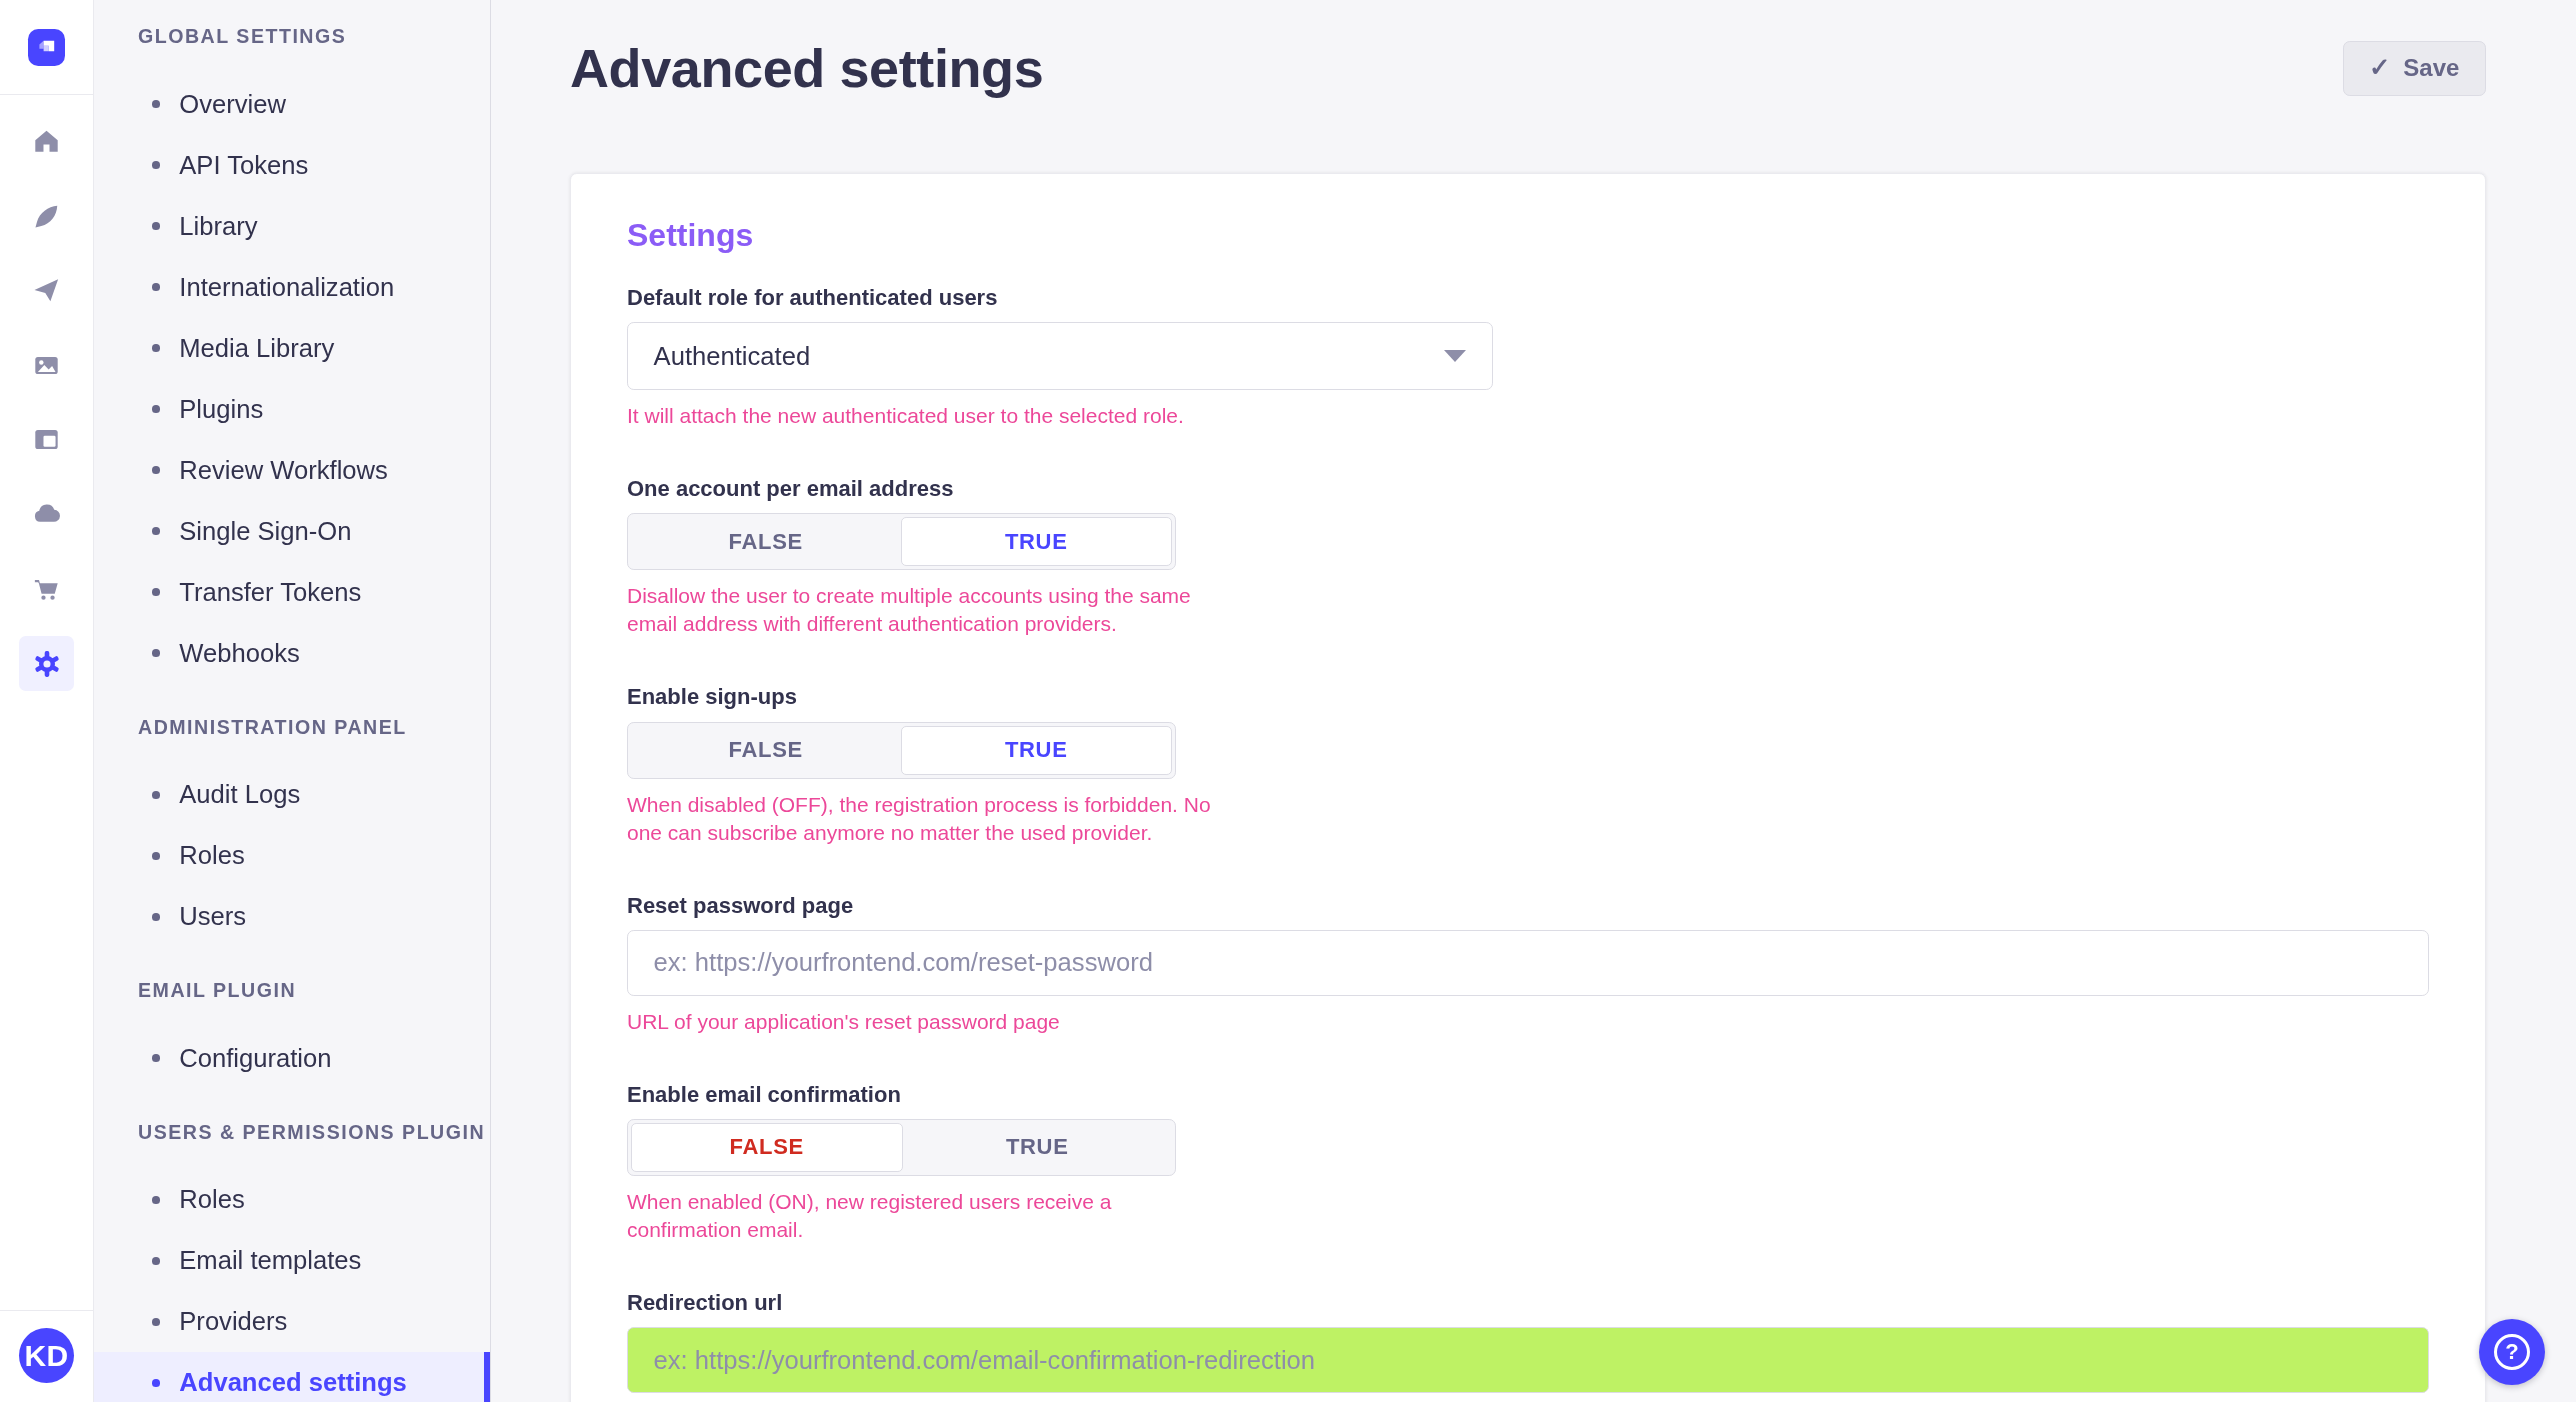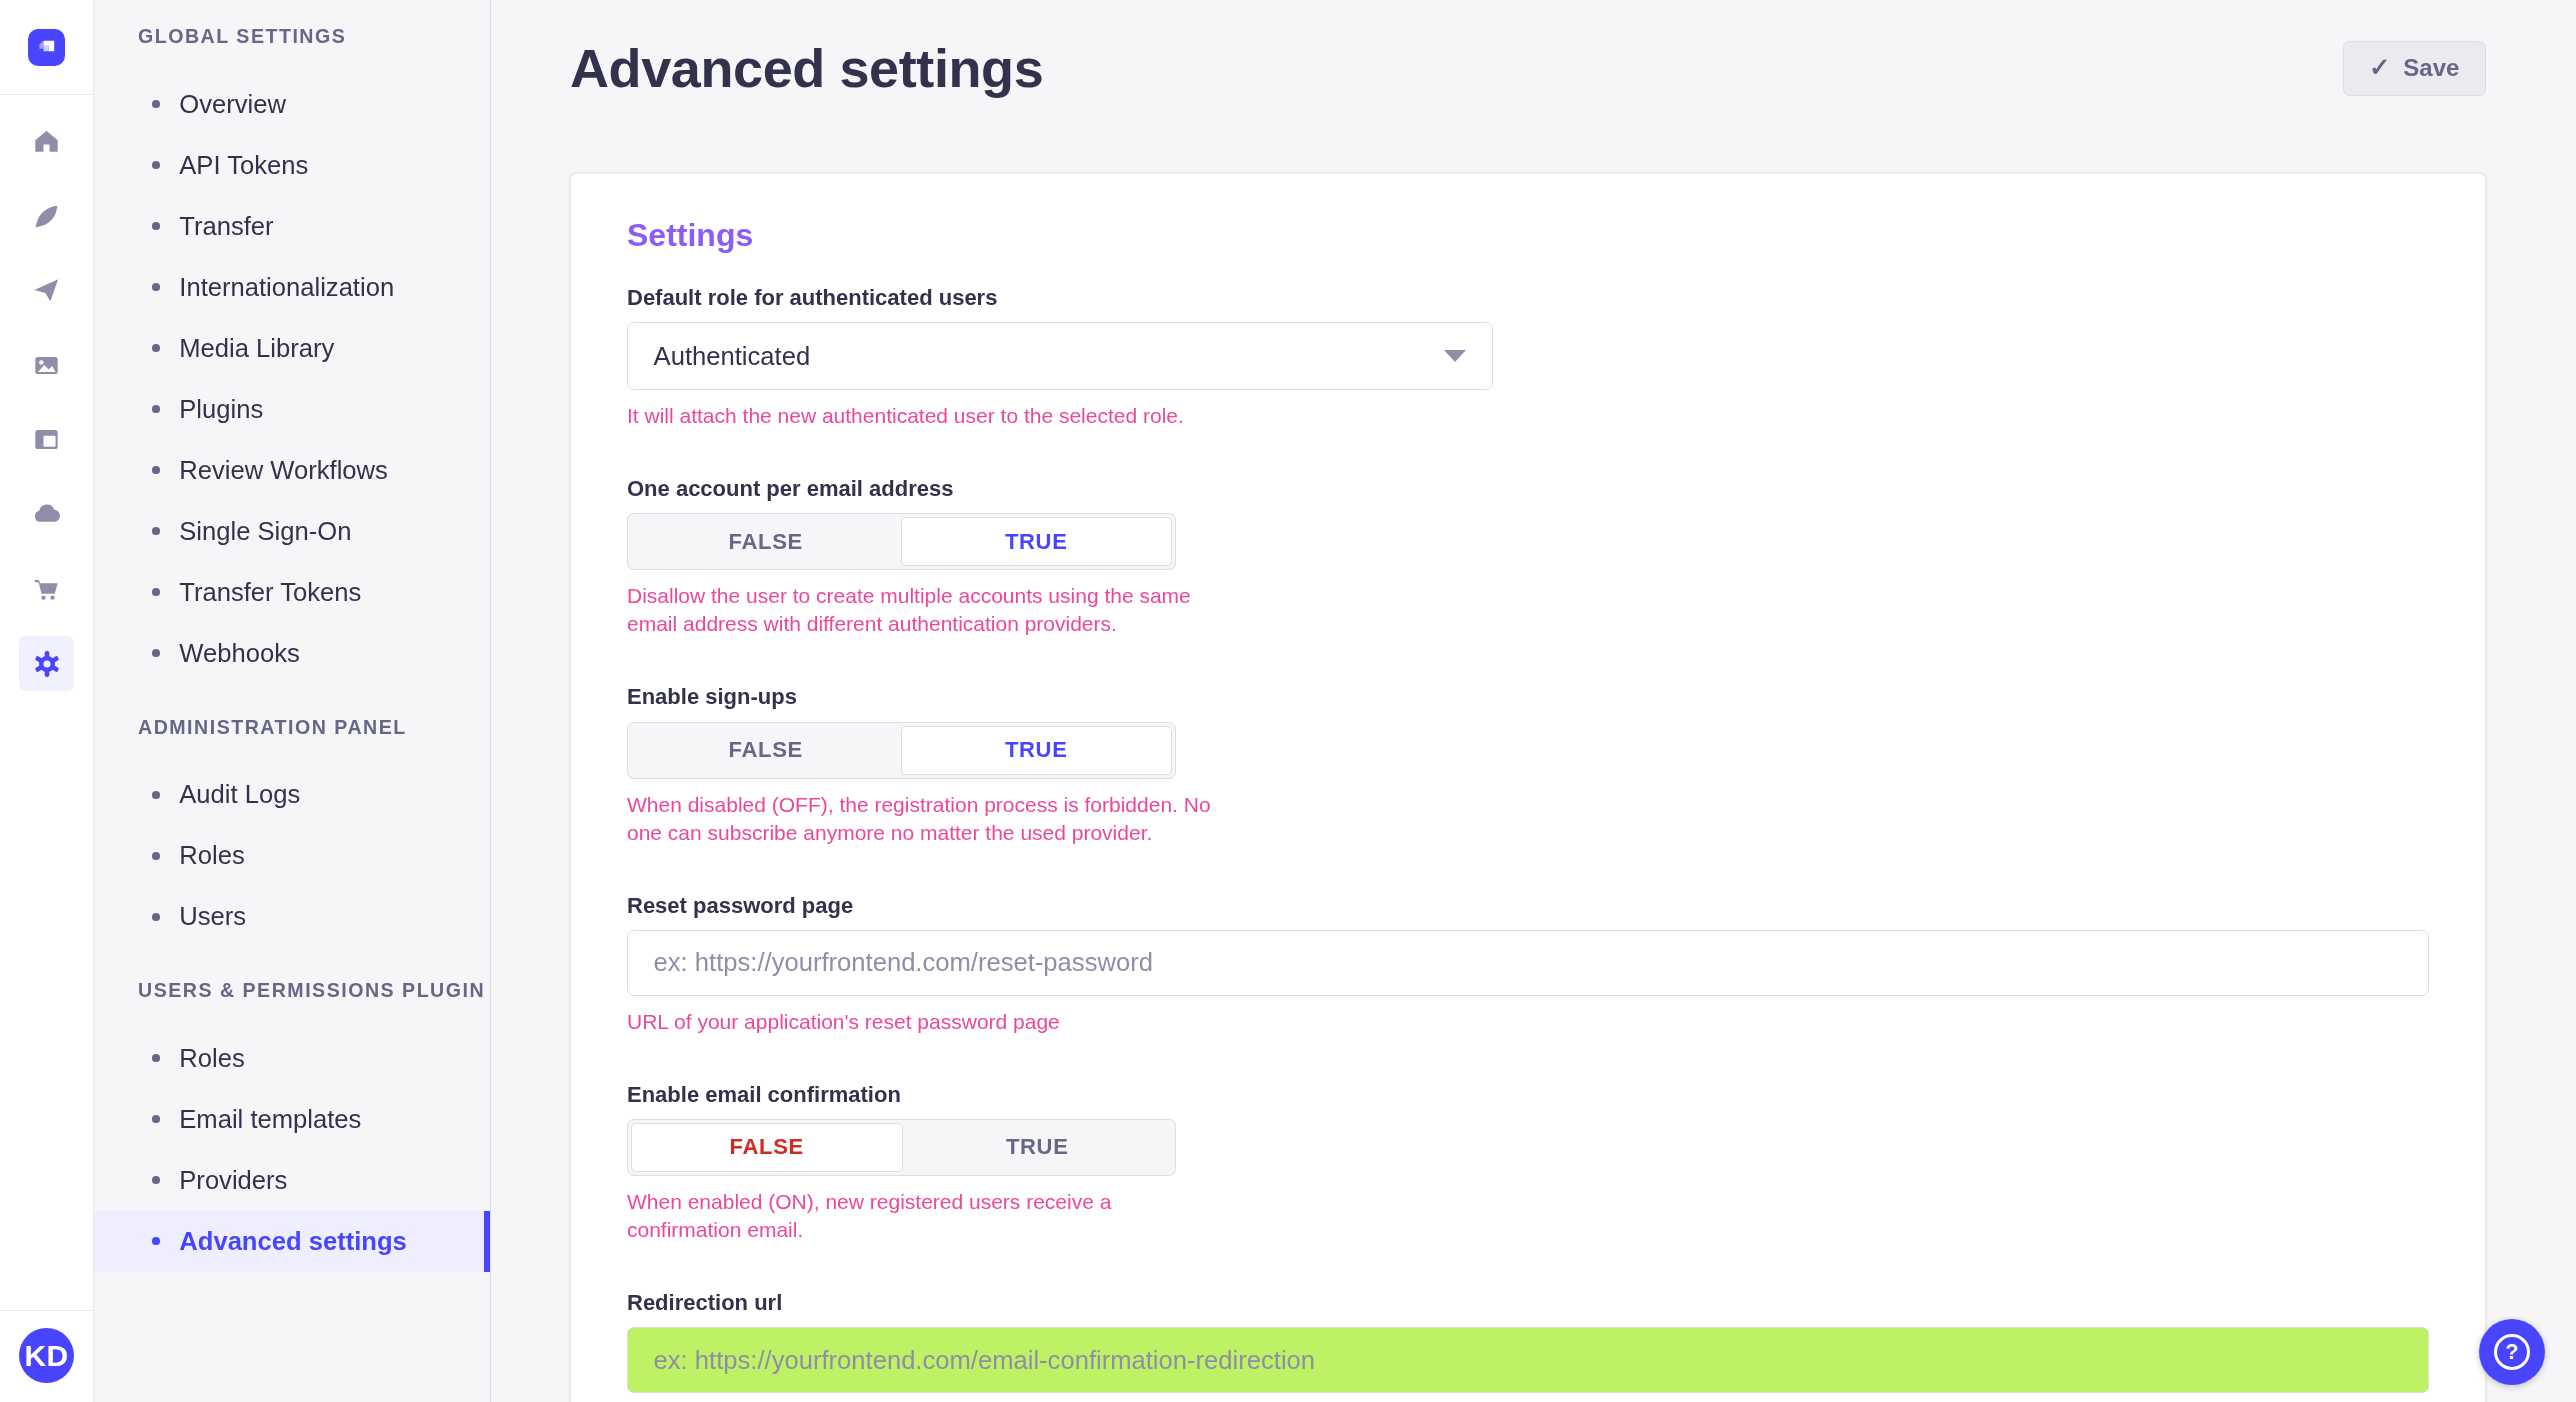--- a/index.html
+++ b/index.html
@@ -207,21 +207,21 @@
         <li class="sn-item">
             <span class="dot"></span>
             <span>Overview</span>
           </li>
         <li class="sn-item">
             <span class="dot"></span>
             <span>API Tokens</span>
           </li>
         <li class="sn-item">
             <span class="dot"></span>
-            <span>Transfer</span>
+            <span>Library</span>
           </li>
         <li class="sn-item">
             <span class="dot"></span>
             <span>Internationalization</span>
           </li>
         <li class="sn-item">
             <span class="dot"></span>
             <span>Media Library</span>
           </li>
         <li class="sn-item">
@@ -258,20 +258,29 @@
             <span class="dot"></span>
             <span>Roles</span>
           </li>
         <li class="sn-item">
             <span class="dot"></span>
             <span>Users</span>
           </li>
       </ul>
     </div>
 
+    <div class="sn-section">
+      <div class="sn-header">EMAIL PLUGIN</div>
+      <ul class="sn-list">
+        <li class="sn-item">
+            <span class="dot"></span>
+            <span>Configuration</span>
+          </li>
+      </ul>
+    </div>
 
     <div class="sn-section">
       <div class="sn-header">USERS &amp; PERMISSIONS PLUGIN</div>
       <ul class="sn-list">
         <li class="sn-item">
             <span class="dot"></span>
             <span>Roles</span>
           </li>
         <li class="sn-item">
             <span class="dot"></span>

